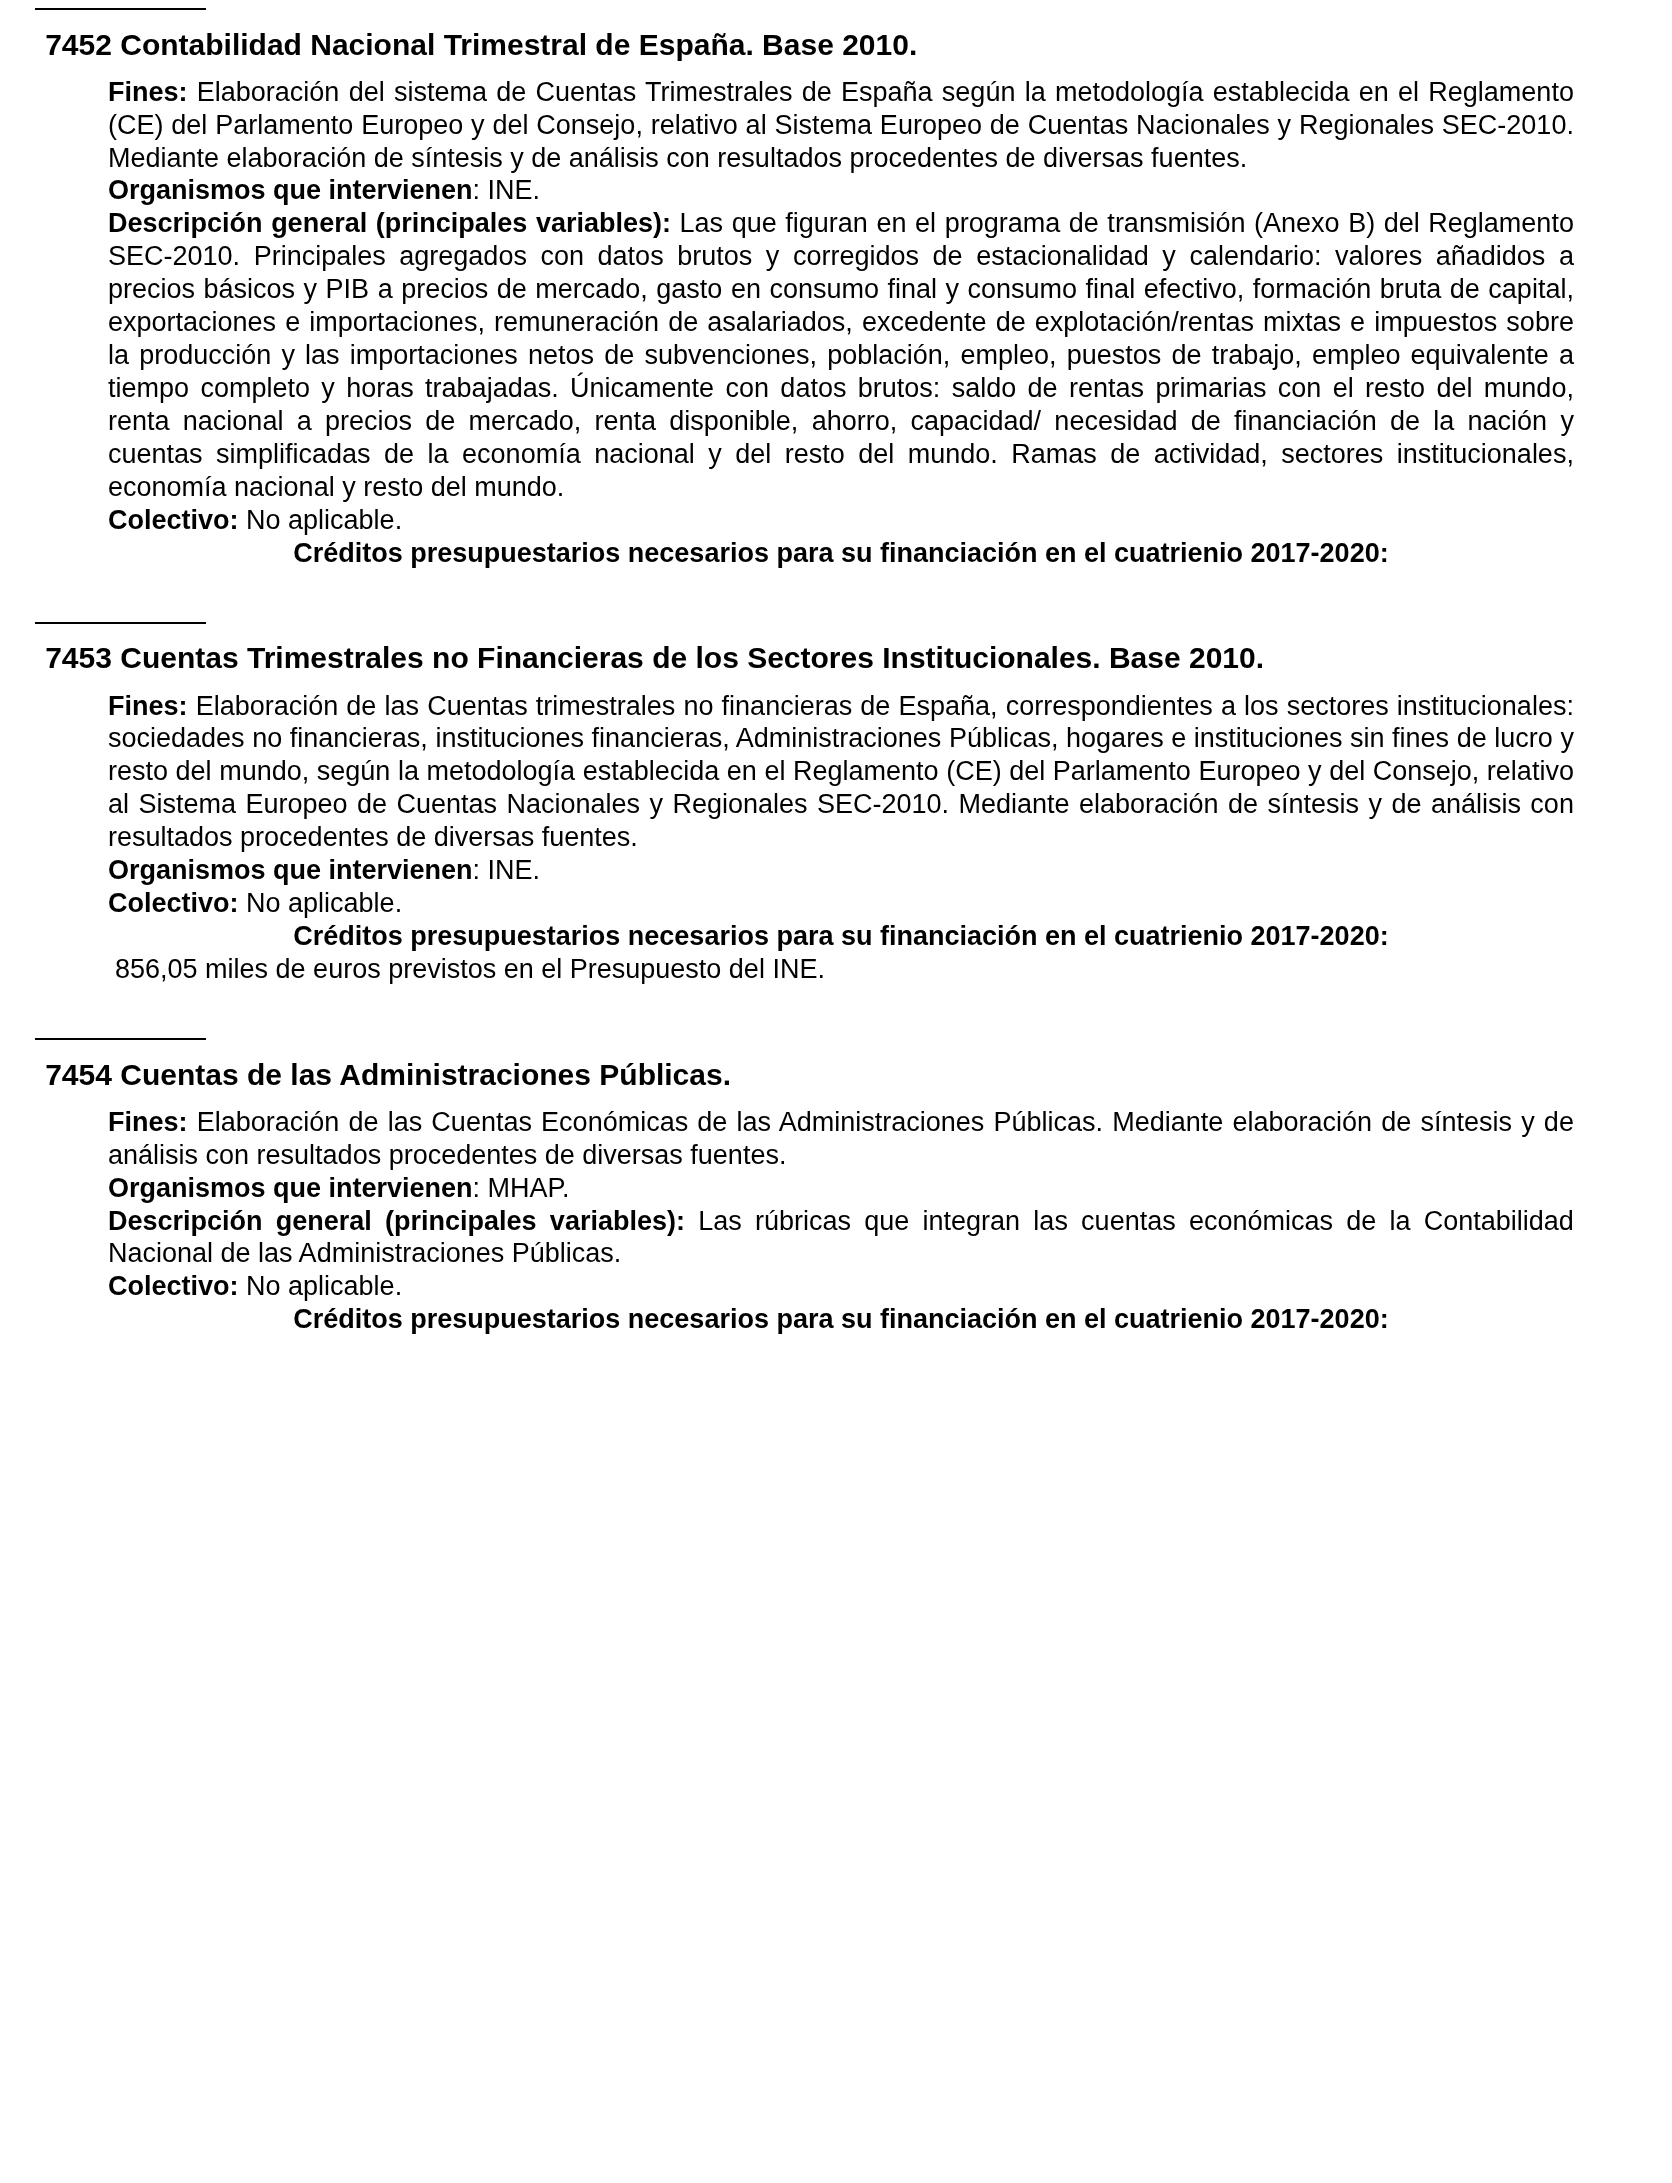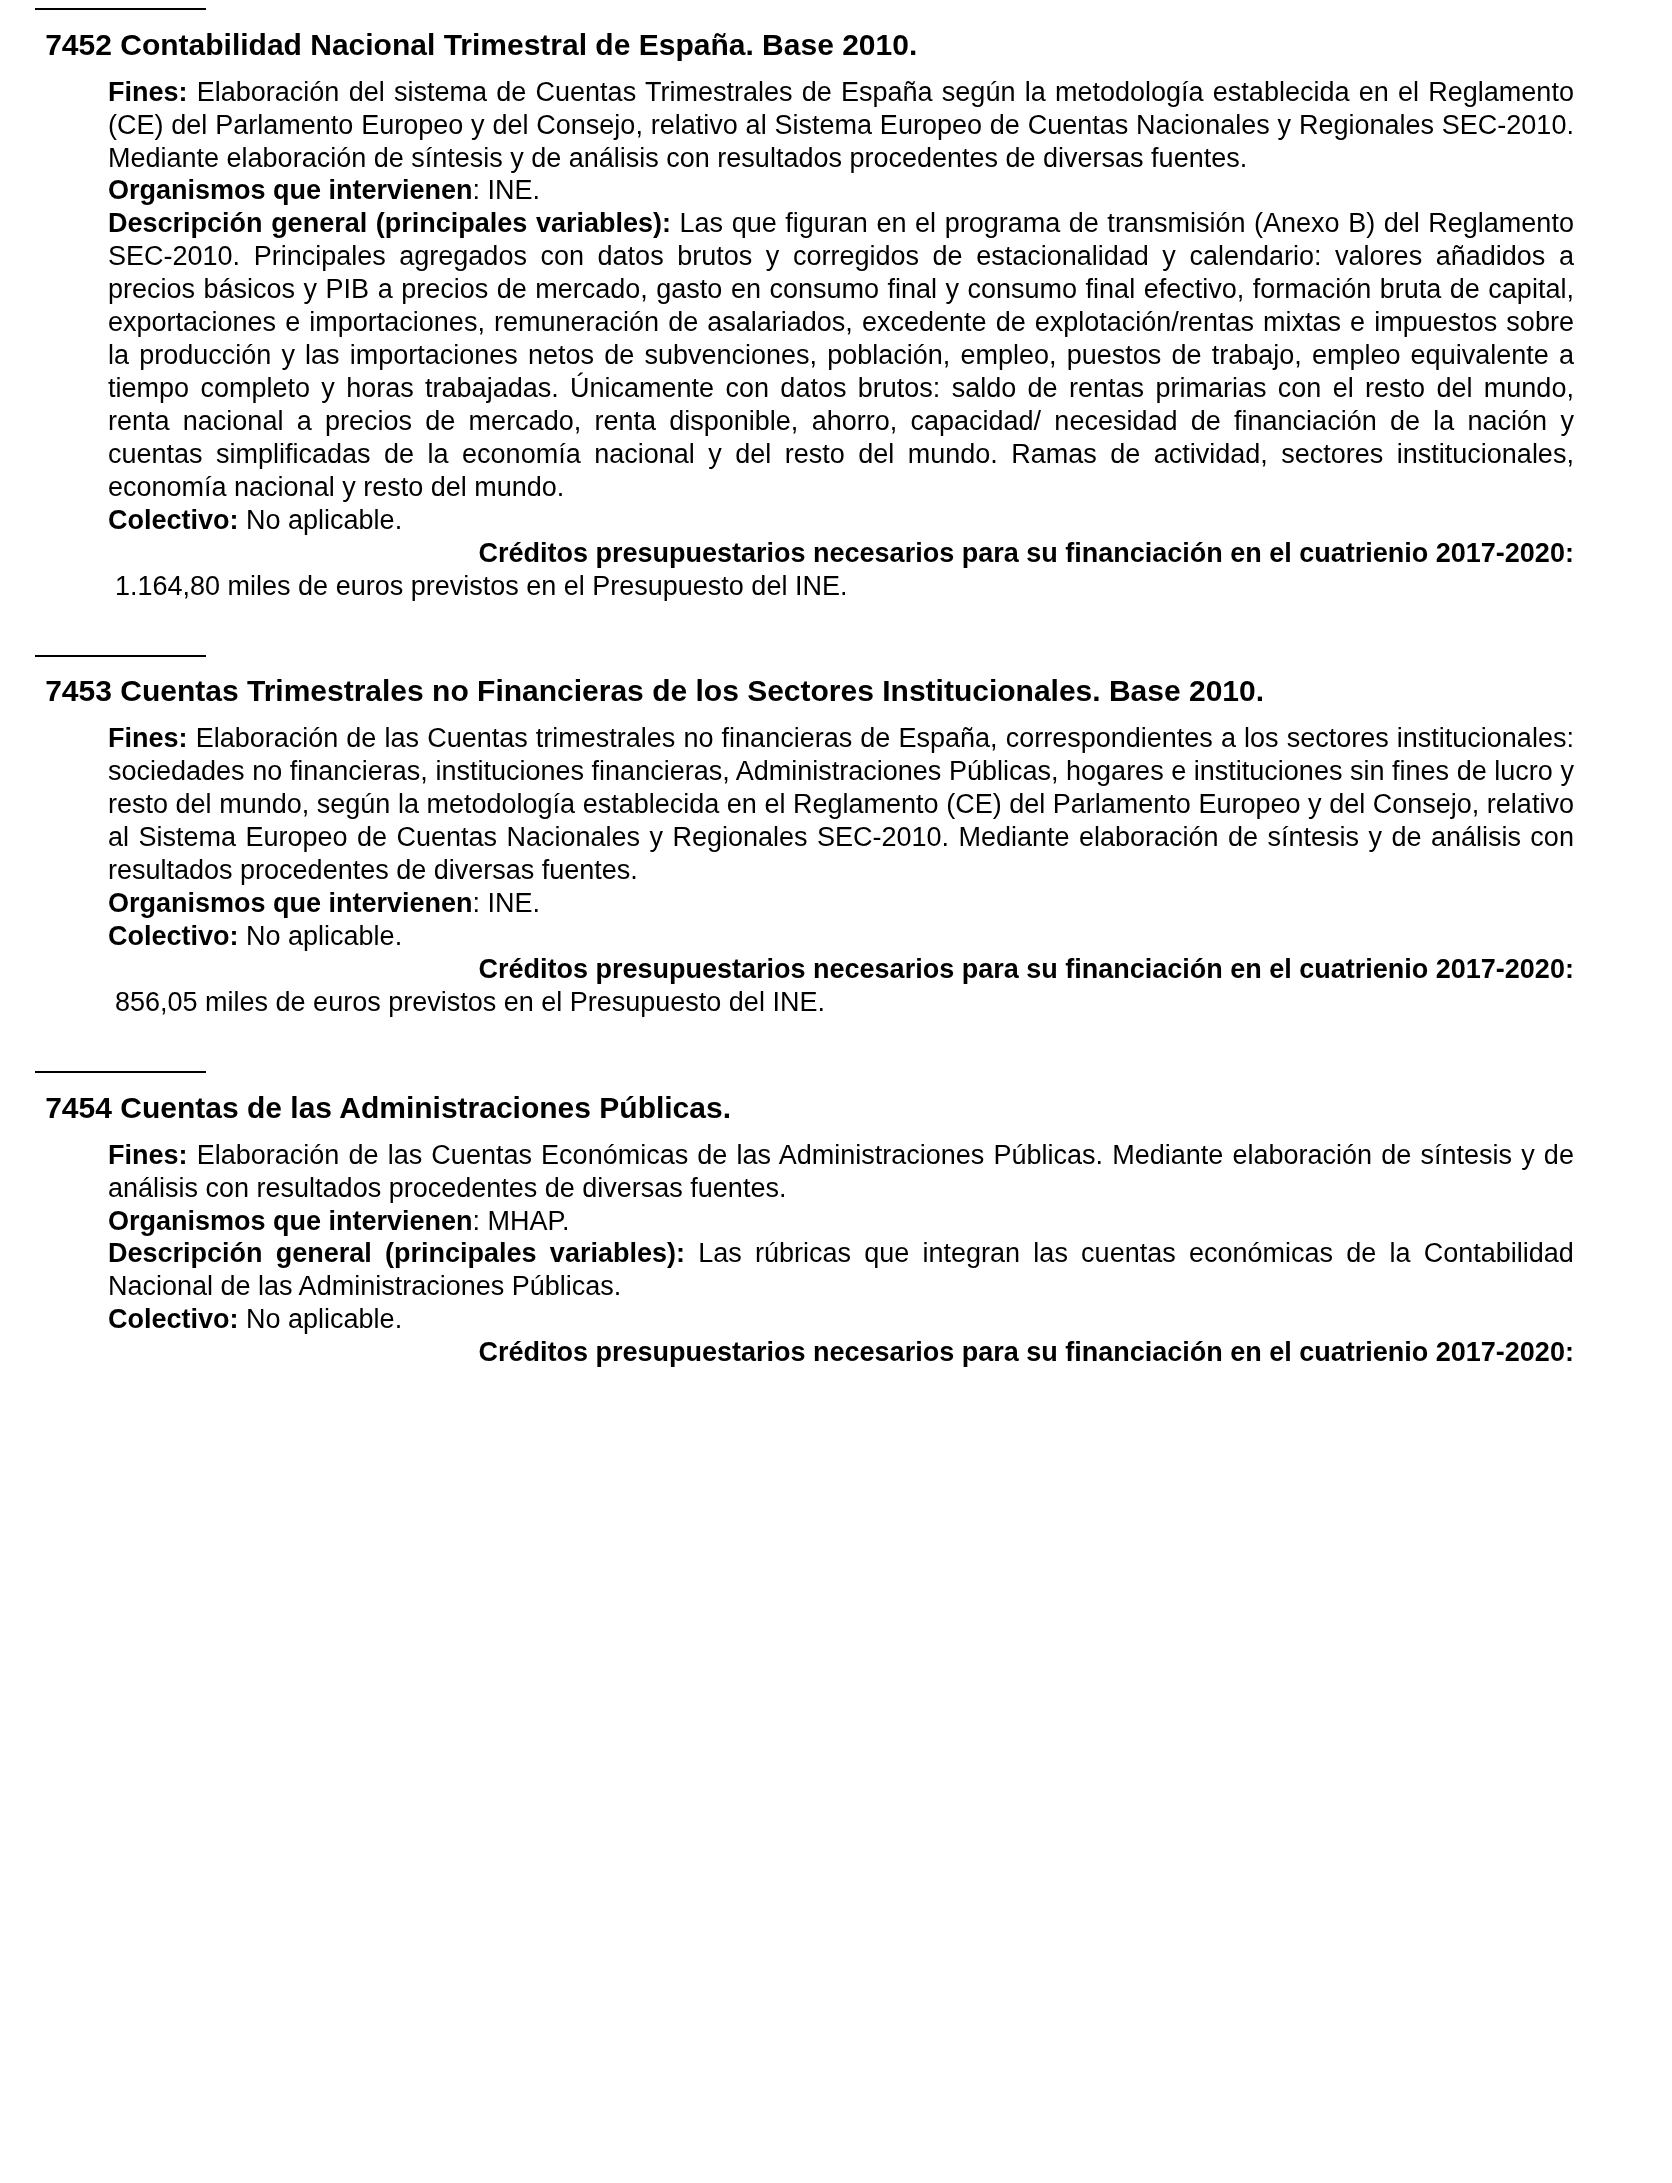--- a/index.html
+++ b/index.html
@@ -44,42 +44,41 @@
   }
   .para {
     margin: 0;
     text-align: justify;
   }
   .lbl {
     font-weight: 700;
   }
   .creditos-label {
     font-weight: 700;
-    text-align: right;
+    text-align: center;
   }
   .creditos-value {
     padding-left: 7px;
     text-align: left;
   }
 </style>
 </head>
 <body>
 
 <div class="page">
 
   <section class="entry">
     <div class="rule"></div>
     <h2 class="title">7452 Contabilidad Nacional Trimestral de España. Base 2010.</h2>
     <div class="body">
       <p class="para"><b class="lbl">Fines:</b> <span>Elaboración del sistema de Cuentas Trimestrales de España según la metodología establecida en el Reglamento (CE) del Parlamento Europeo y del Consejo, relativo al Sistema Europeo de Cuentas Nacionales y Regionales SEC-2010. Mediante elaboración de síntesis y de análisis con resultados procedentes de diversas fuentes.</span></p>
       <p class="para"><b class="lbl">Organismos que intervienen</b><span>: INE.</span></p>
       <p class="para"><b class="lbl">Descripción general (principales variables):</b> <span>Las que figuran en el programa de transmisión (Anexo B) del Reglamento SEC-2010. Principales agregados con datos brutos y corregidos de estacionalidad y calendario: valores añadidos a precios básicos y PIB a precios de mercado, gasto en consumo final y consumo final efectivo, formación bruta de capital, exportaciones e importaciones, remuneración de asalariados, excedente de explotación/rentas mixtas e impuestos sobre la producción y las importaciones netos de subvenciones, población, empleo, puestos de trabajo, empleo equivalente a tiempo completo y horas trabajadas. Únicamente con datos brutos: saldo de rentas primarias con el resto del mundo, renta nacional a precios de mercado, renta disponible, ahorro, capacidad/ necesidad de financiación de la nación y cuentas simplificadas de la economía nacional y del resto del mundo. Ramas de actividad, sectores institucionales, economía nacional y resto del mundo.</span></p>
       <p class="para"><b class="lbl">Colectivo:</b> <span>No aplicable.</span></p>
       <p class="para creditos-label">Créditos presupuestarios necesarios para su financiación en el cuatrienio 2017-2020:</p>
-      <p class="para creditos-value">1.164,80 miles de euros previstos en el Presupuesto del INE.</p>
     </div>
   </section>
 
   <section class="entry">
     <div class="rule"></div>
     <h2 class="title">7453 Cuentas Trimestrales no Financieras de los Sectores Institucionales. Base 2010.</h2>
     <div class="body">
       <p class="para"><b class="lbl">Fines:</b> <span>Elaboración de las Cuentas trimestrales no financieras de España, correspondientes a los sectores institucionales: sociedades no financieras, instituciones financieras, Administraciones Públicas, hogares e instituciones sin fines de lucro y resto del mundo, según la metodología establecida en el Reglamento (CE) del Parlamento Europeo y del Consejo, relativo al Sistema Europeo de Cuentas Nacionales y Regionales SEC-2010. Mediante elaboración de síntesis y de análisis con resultados procedentes de diversas fuentes.</span></p>
       <p class="para"><b class="lbl">Organismos que intervienen</b><span>: INE.</span></p>
       <p class="para"><b class="lbl">Colectivo:</b> <span>No aplicable.</span></p>

